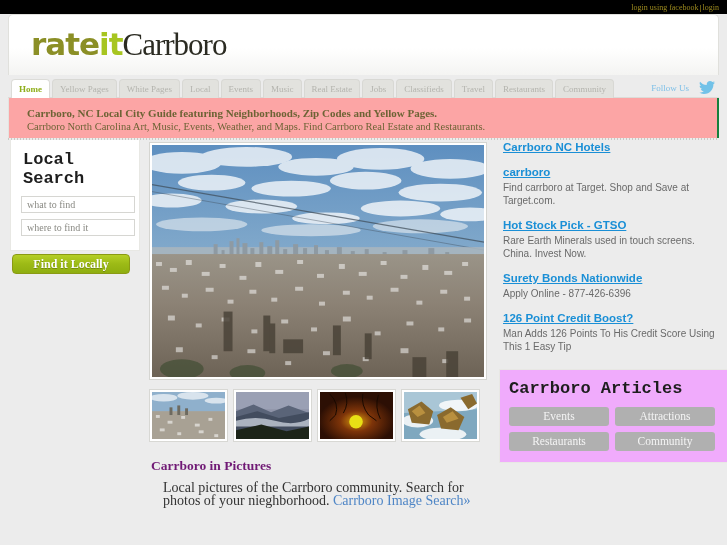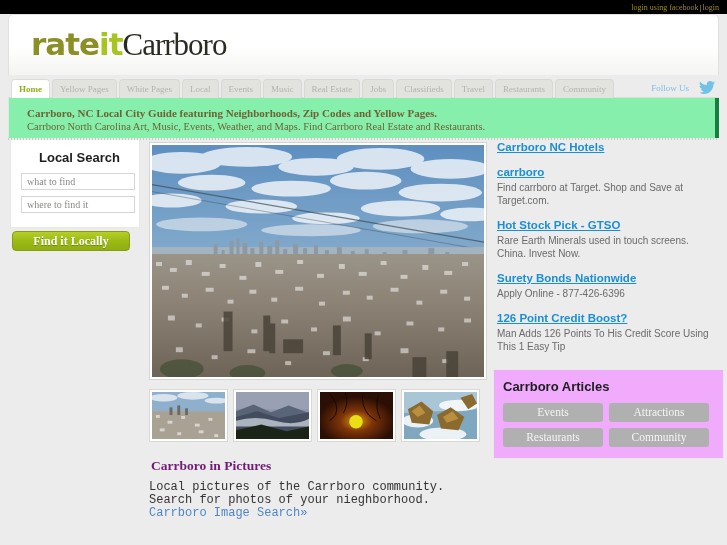--- a/index.html
+++ b/index.html
@@ -78,22 +78,22 @@
     display:flex;align-items:center;gap:10px;z-index:3;
   }
   .follow .flabel{
     font-family:"Liberation Serif", serif;
     font-size:9px;color:#7fc0e8;
   }
   .bird{width:16px;height:13px;display:block;}
 
   
   .tagband{
-    margin:0 8px;background:#86efac;
-    border-left:1px solid #e4e4e0;border-right:4px solid #15803d;
+    margin:0 8px;background:#fca5a5;
+    border-left:1px solid #e4e4e0;border-right:2px solid #15803d;
     padding:8px 0 8px 18px;box-sizing:border-box;height:40px;
   }
   .tag1{
     font-family:"Liberation Serif", serif;font-weight:bold;
     font-size:11px;color:#6d6335;line-height:14px;
   }
   .tag2{
     font-family:"Liberation Serif", serif;
     font-size:10.5px;color:#6d6335;line-height:14px;
   }
@@ -111,22 +111,22 @@
   .col-mid{flex:1 1 auto;position:relative;padding:0 6px 0 6px;}
   .col-right{width:231px;flex:0 0 231px;position:relative;}
 
   
   .searchpanel{
     background:#ffffff;border:1px solid #e8e8e4;border-top:none;
     padding:10px 8px 8px 8px;box-sizing:border-box;width:130px;
     margin-left:2px;
   }
   .panel-title{
-    font-family:Liberation Sans, sans-serif;font-weight:bold;
-    font-size:13px;color:#1e1e1e;margin:0 0 8px 20px;
+    font-family:Liberation Mono, monospace;font-weight:bold;
+    font-size:17px;color:#1e1e1e;margin:0 0 8px 4px;
   }
   .sfield{
     display:block;width:114px;height:17px;box-sizing:border-box;
     border:1px solid #d6d6d2;background:#fff;
     font-family:"Liberation Serif", serif;font-size:10px;color:#8a8a84;
     padding:0 5px;margin:0 0 6px 2px;outline:none;
   }
   .sfield::placeholder{color:#8a8a84;opacity:1;}
   .findbtn{
     display:block;margin:3px 0 0 4px;width:118px;height:20px;
@@ -153,22 +153,22 @@
     width:79px;height:53px;box-sizing:border-box;
     border:1px solid #d8d8d4;background:#fff;padding:2px;
   }
   .thumbimg{width:100%;height:100%;display:block;}
 
   .pics-title{
     font-family:"Liberation Serif", serif;font-weight:bold;
     font-size:13.5px;color:#701a75;margin:16px 0 7px 2px;
   }
   .pics-body{
-    font-family:Liberation Mono, monospace;font-size:12px;
-    color:#333;line-height:13px;margin-left:0;width:330px;
+    font-family:Liberation Serif, serif;font-size:14px;
+    color:#333;line-height:13px;margin-left:14px;width:330px;
   }
   .pics-body a{color:#4f86c6;text-decoration:none;}
 
   
   .sponsored{
     text-align:right;font-family:"Liberation Serif", serif;
     font-size:7.5px;color:#cfcfca;letter-spacing:.4px;
     padding:4px 4px 2px 0;
   }
   .ads{padding:0 4px 0 4px;}

